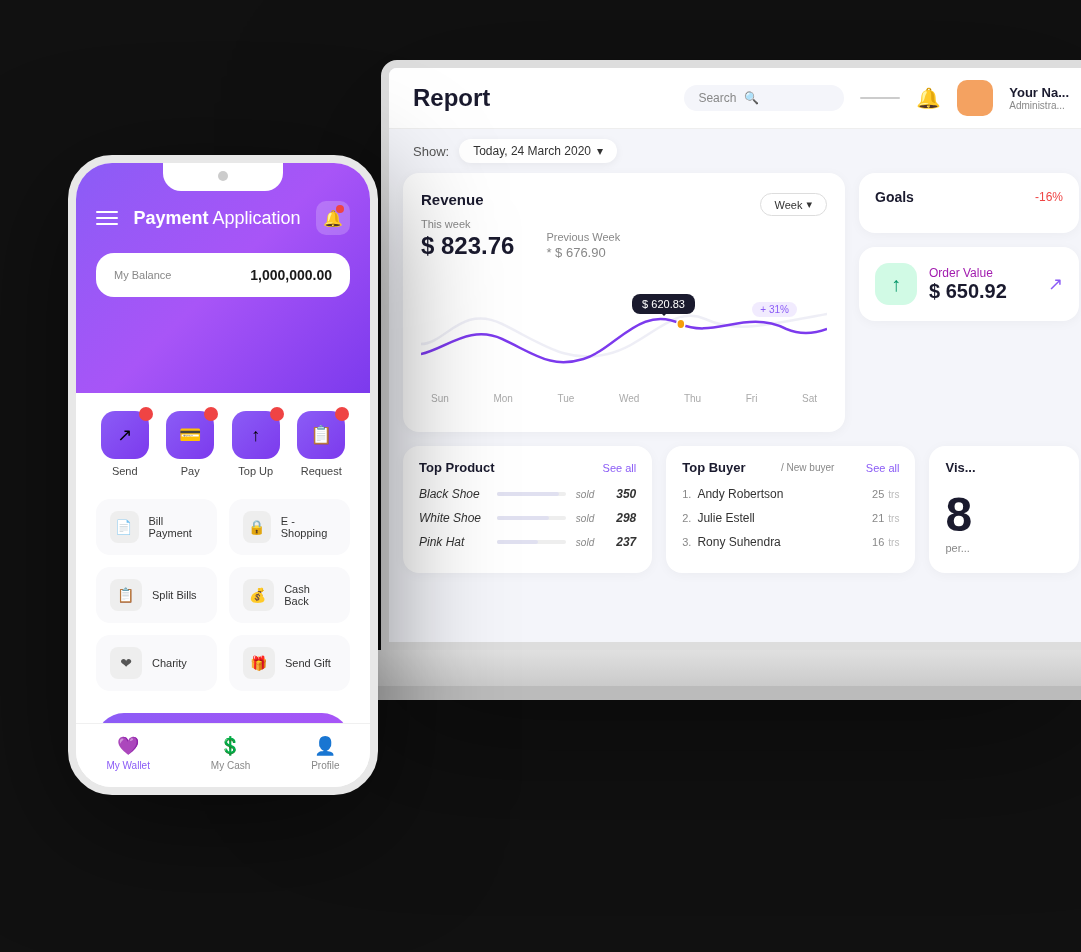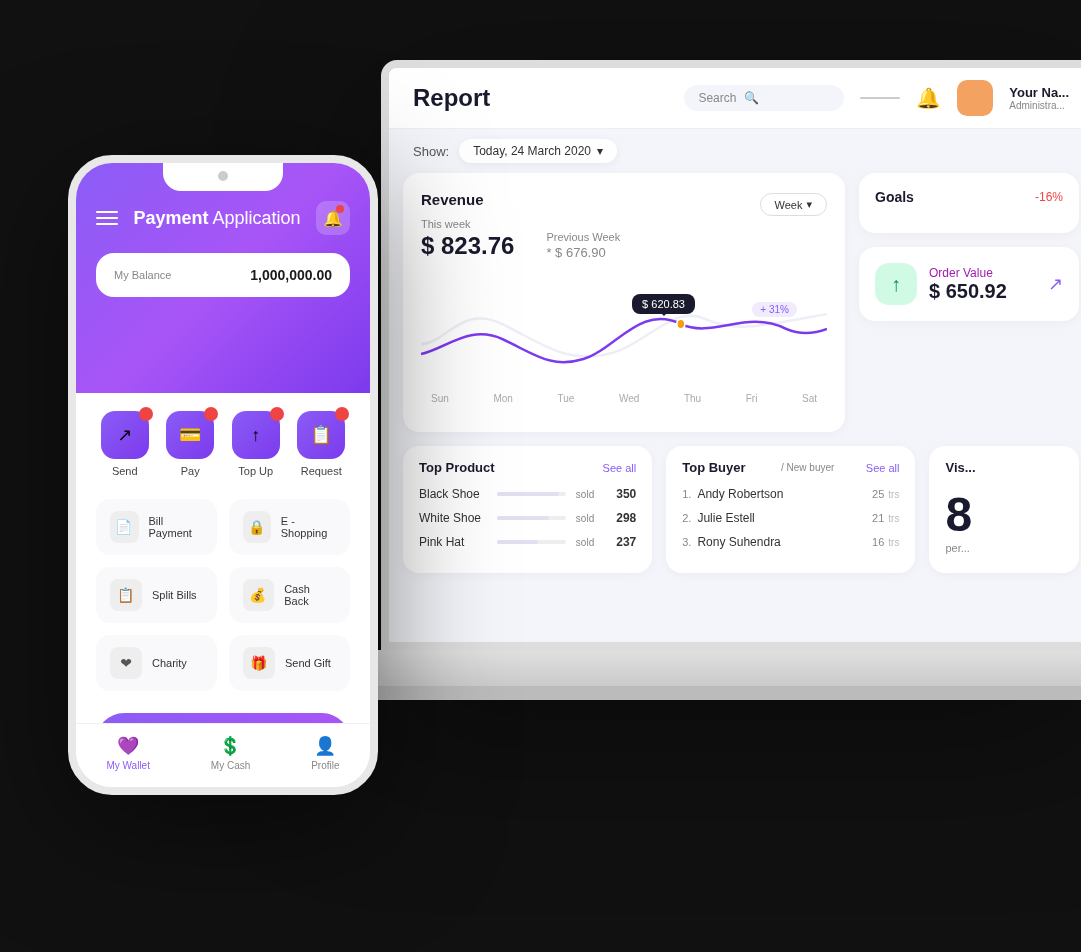--- a/index.html
+++ b/index.html
@@ -462,20 +462,21 @@
     }
     .bc-title { font-size: 13px; font-weight: 600; color: #1a1a2e; }
     .bc-sub { font-size: 10px; color: #888; margin-left: 4px; }
     .see-all { font-size: 11px; color: #8B5CF6; cursor: pointer; }
     .product-row {
       display: flex;
       justify-content: center;
       align-items: center;
       margin-bottom: 10px;
       font-size: 12px;
+      font-style: italic;
     }
     .product-name { color: #333; flex: 1; }
     .product-bar-wrap { flex: 1; height: 4px; background: #eee; border-radius: 4px; margin: 0 10px; }
     .product-bar { height: 100%; background: #e0e0f0; border-radius: 4px; }
     .product-sold { font-size: 10px; color: #888; margin-right: 22px; }
     .product-count { font-size: 12px; font-weight: 600; color: #333; }
     .buyer-row {
       display: flex;
       justify-content: space-between;
       align-items: center;

